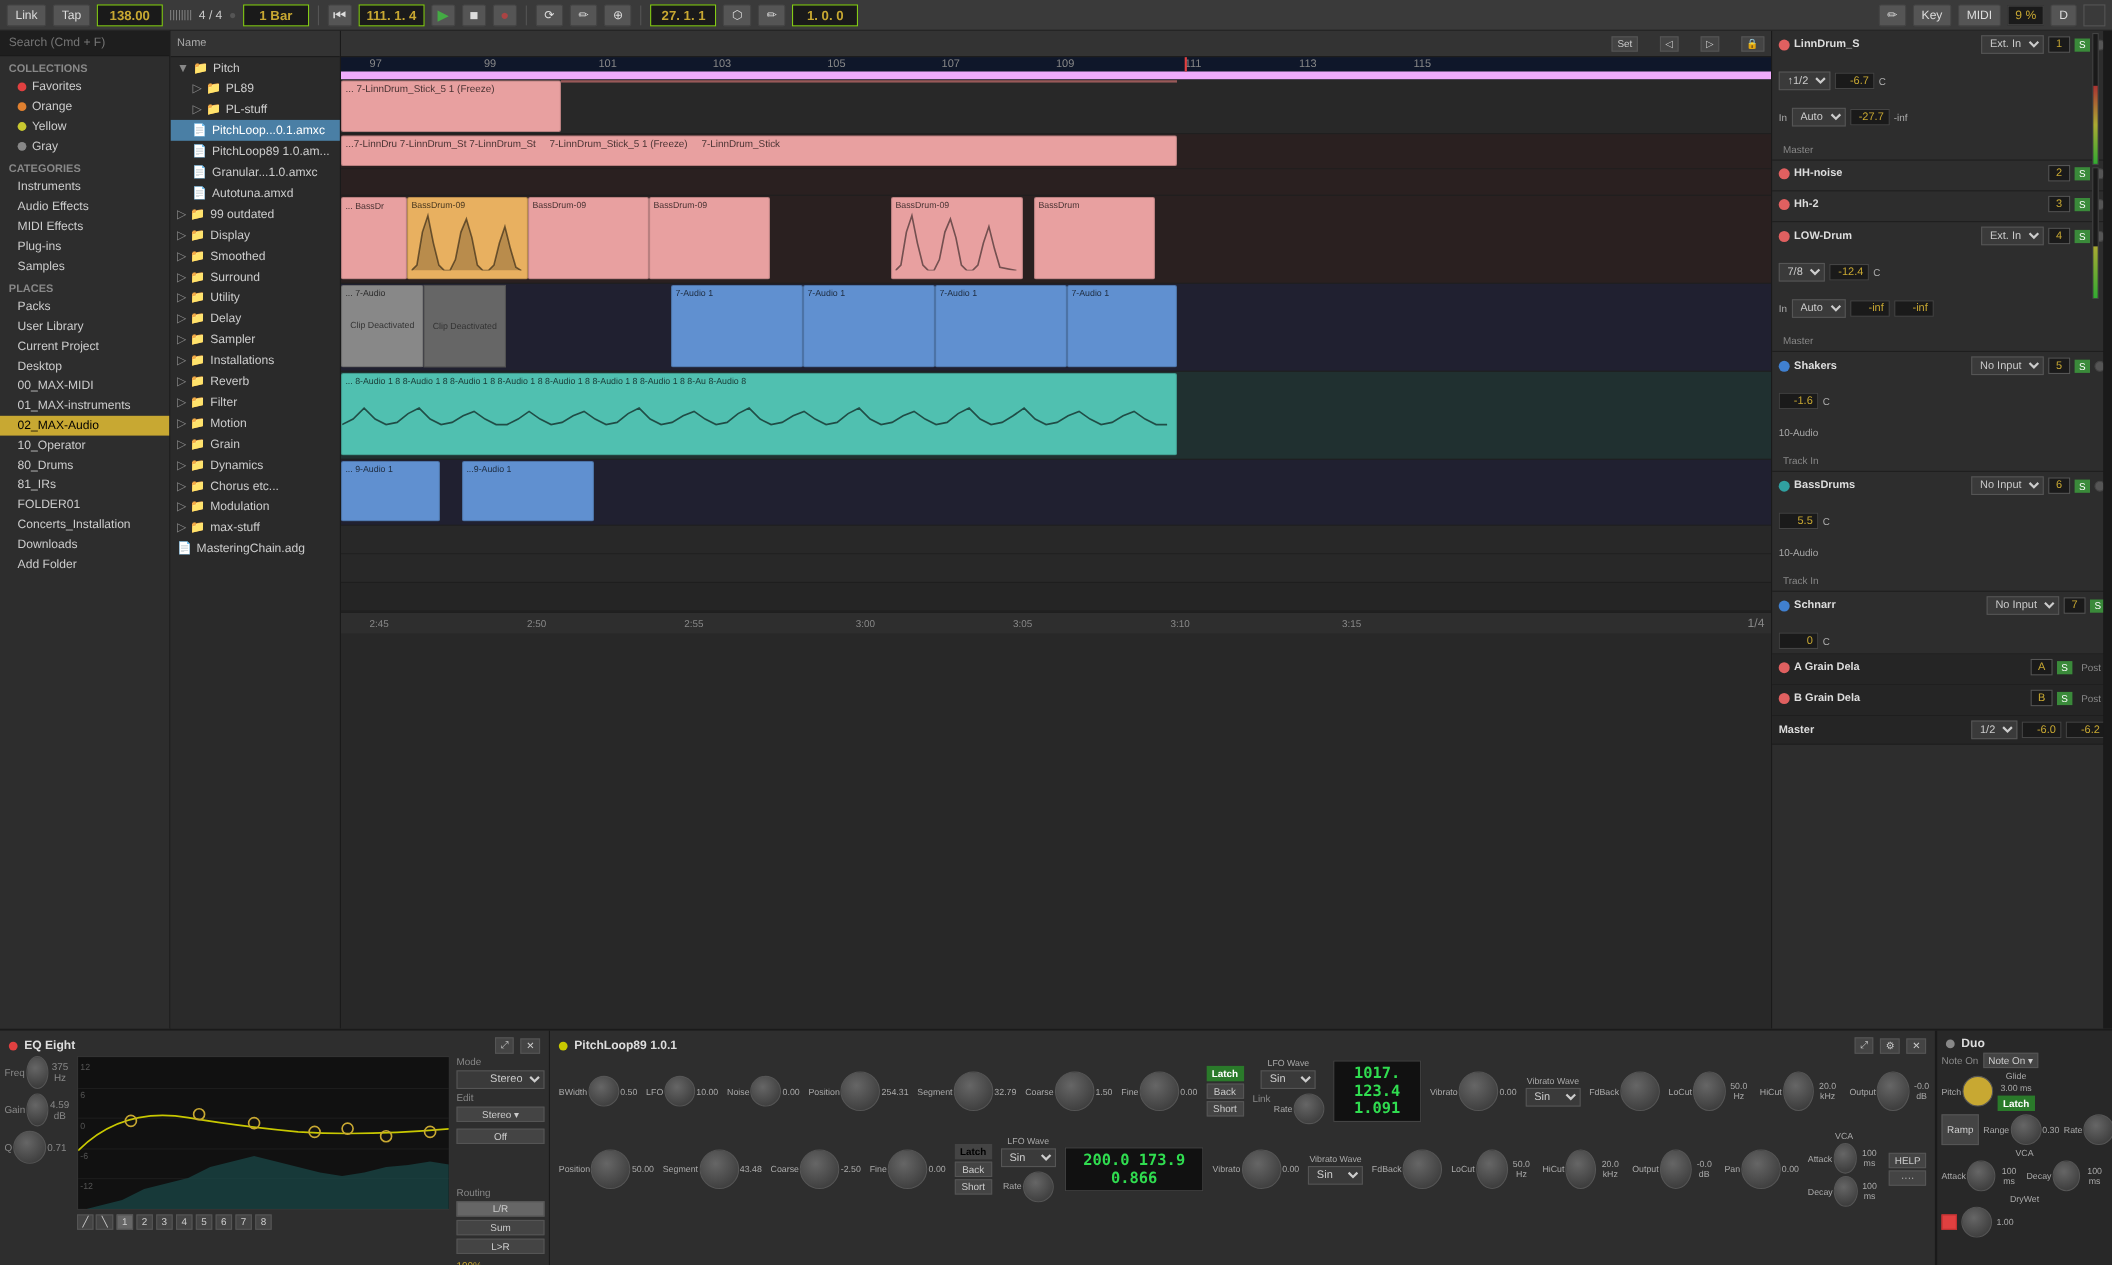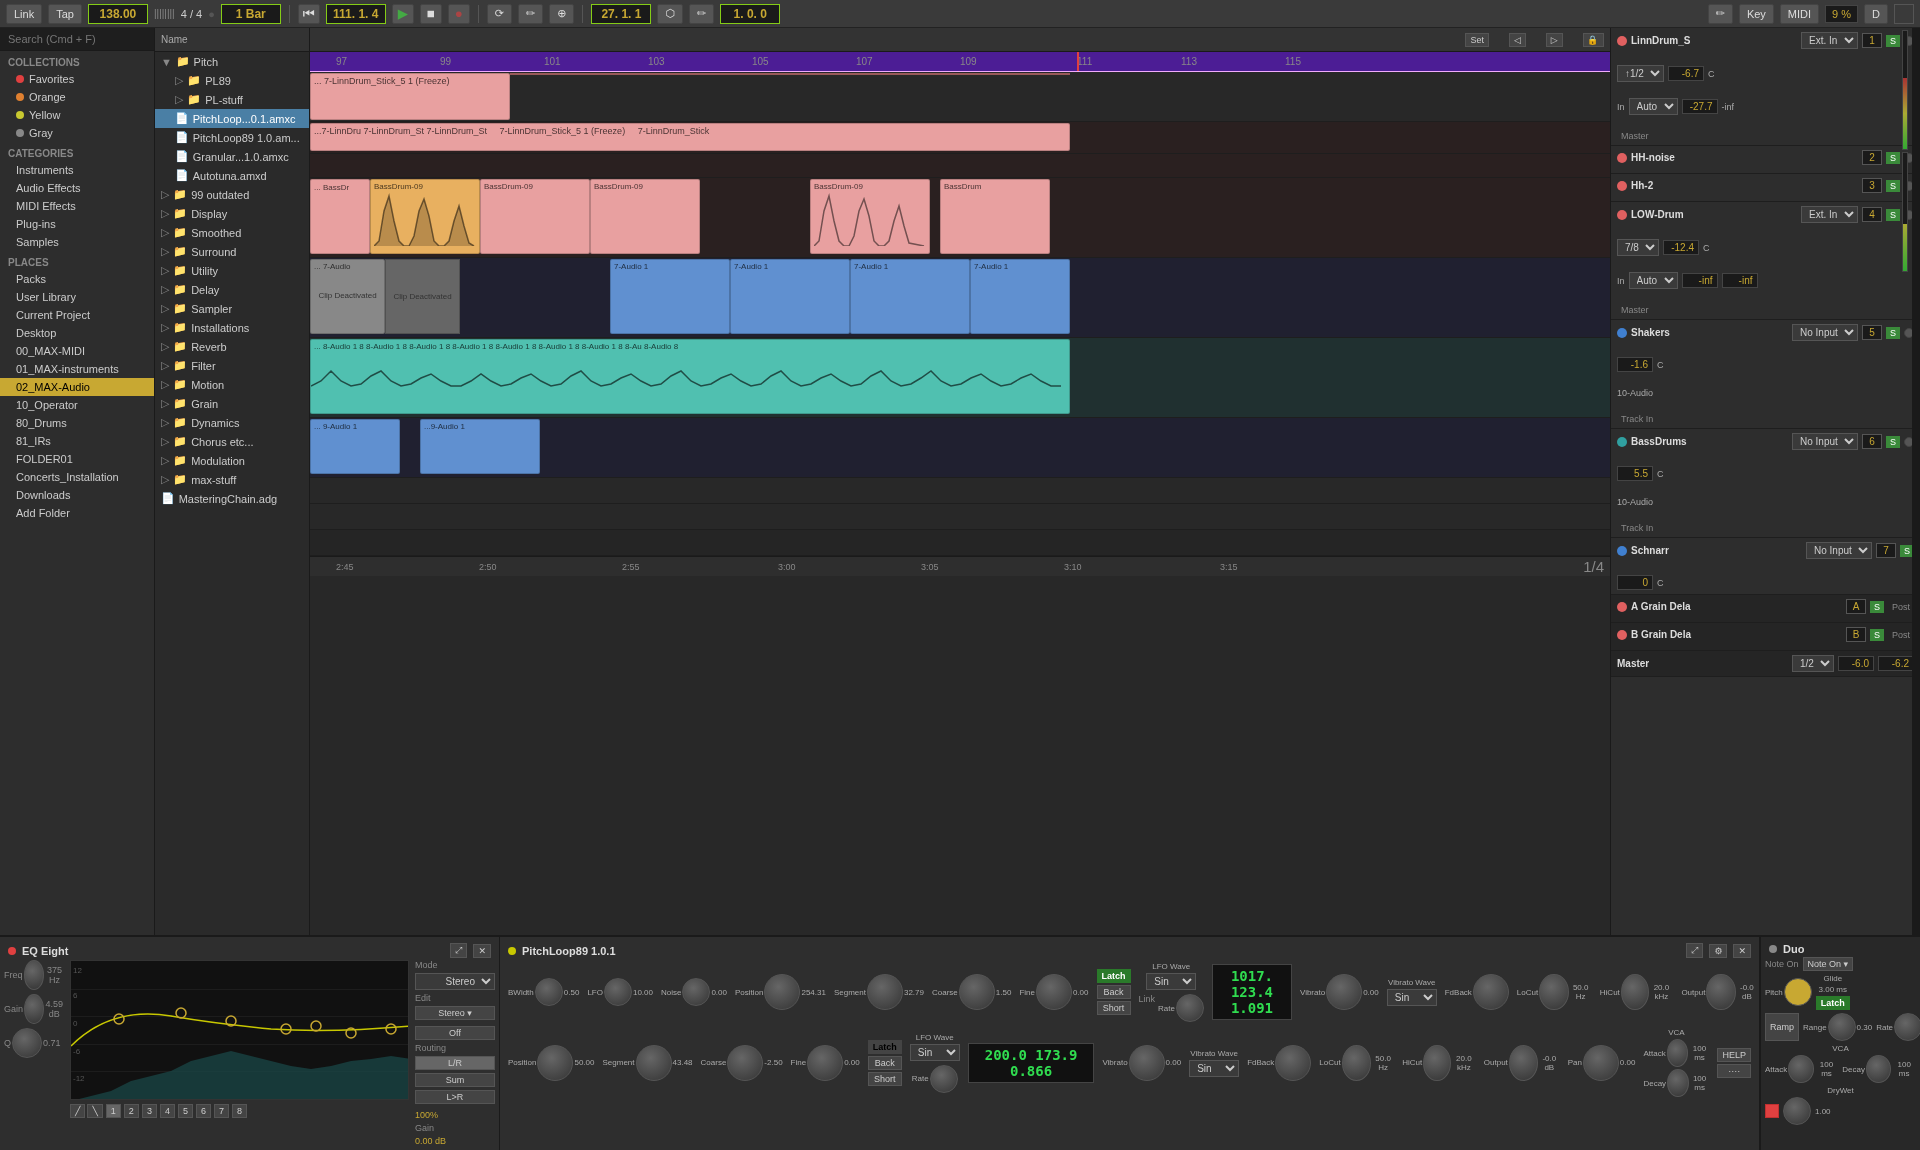--- a/index.html
+++ b/index.html
@@ -66,21 +66,21 @@
       padding: 3px 6px; color: #ccc; cursor: pointer; display: flex; align-items: center; gap: 4px;
       white-space: nowrap; overflow: hidden; text-overflow: ellipsis;
     }
     .file-item.selected { background: #4a7fa5; color: #fff; }
 
     
     #arrangement {
       flex: 1; background: #282828; overflow: hidden; position: relative;
     }
     .timeline {
-      height: 20px; background: #4c1d95; border-bottom: 1px solid #f0abfc;
+      height: 20px; background: #0f172a; border-bottom: 7px solid #f0abfc;
       display: flex; align-items: center; padding: 0 4px;
       font-size: 10px; color: #888; position: relative;
     }
     .timeline-mark { position: absolute; color: #888; font-size: 10px; }
 
     .tracks-container { height: calc(100% - 44px); overflow-y: auto; }
     .track-row {
       height: 48px; border-bottom: 1px solid #1e1e1e; position: relative;
       display: flex;
     }
@@ -588,21 +588,21 @@
       <div class="track-row" style="height:26px;background:#252525;"></div>
 
       <div style="height:20px;background:#2e2e2e;border-top:1px solid #1a1a1a;display:flex;align-items:center;position:relative;">
         <span style="position:absolute;left:2%;font-size:9px;color:#888;">2:45</span>
         <span style="position:absolute;left:13%;font-size:9px;color:#888;">2:50</span>
         <span style="position:absolute;left:24%;font-size:9px;color:#888;">2:55</span>
         <span style="position:absolute;left:36%;font-size:9px;color:#888;">3:00</span>
         <span style="position:absolute;left:47%;font-size:9px;color:#888;">3:05</span>
         <span style="position:absolute;left:58%;font-size:9px;color:#888;">3:10</span>
         <span style="position:absolute;left:70%;font-size:9px;color:#888;">3:15</span>
-        <span style="position:absolute;right:6px;font-size:15px;color:#888;">1/4</span>
+        <span style="position:absolute;right:6px;font-size:11px;color:#888;">1/4</span>
       </div>
     </div>
   </div>
 
   <div id="mixer">
 
     <div style="width:8px;position:absolute;right:0;top:28px;height:calc(100% - 28px - 215px);background:#1a1a1a;"></div>
 
     <div class="mixer-channel">
       <div class="mixer-channel-header">
@@ -853,21 +853,21 @@
 
       <div style="display:flex;flex-direction:column;gap:3px;width:80px;">
         <div style="font-size:9px;color:#888;">Mode</div>
         <select class="mode-select" style="width:100%;text-align:right;">
           <option>Stereo</option><option>L/R</option><option>M/S</option>
         </select>
         <div style="font-size:9px;color:#888;">Edit</div>
         <button class="small-btn">Stereo ▾</button>
         <div style="font-size:9px;color:#888;"></div>
         <button class="small-btn">Off</button>
-        <div style="font-size:9px;color:#888;">Routing</div>
+        <div style="font-size:9px;color:#888;margin-top:36px;">Routing</div>
         <button class="small-btn active">L/R</button>
         <button class="small-btn">Sum</button>
         <button class="small-btn">L&gt;R</button>
         <div style="font-size:9px;color:#888;"></div>
         <div style="font-size:9px;color:#c8a832;">100%</div>
         <div style="font-size:9px;color:#888;">Gain</div>
         <div style="font-size:9px;color:#c8a832;">0.00 dB</div>
       </div>
     </div>
   </div>

